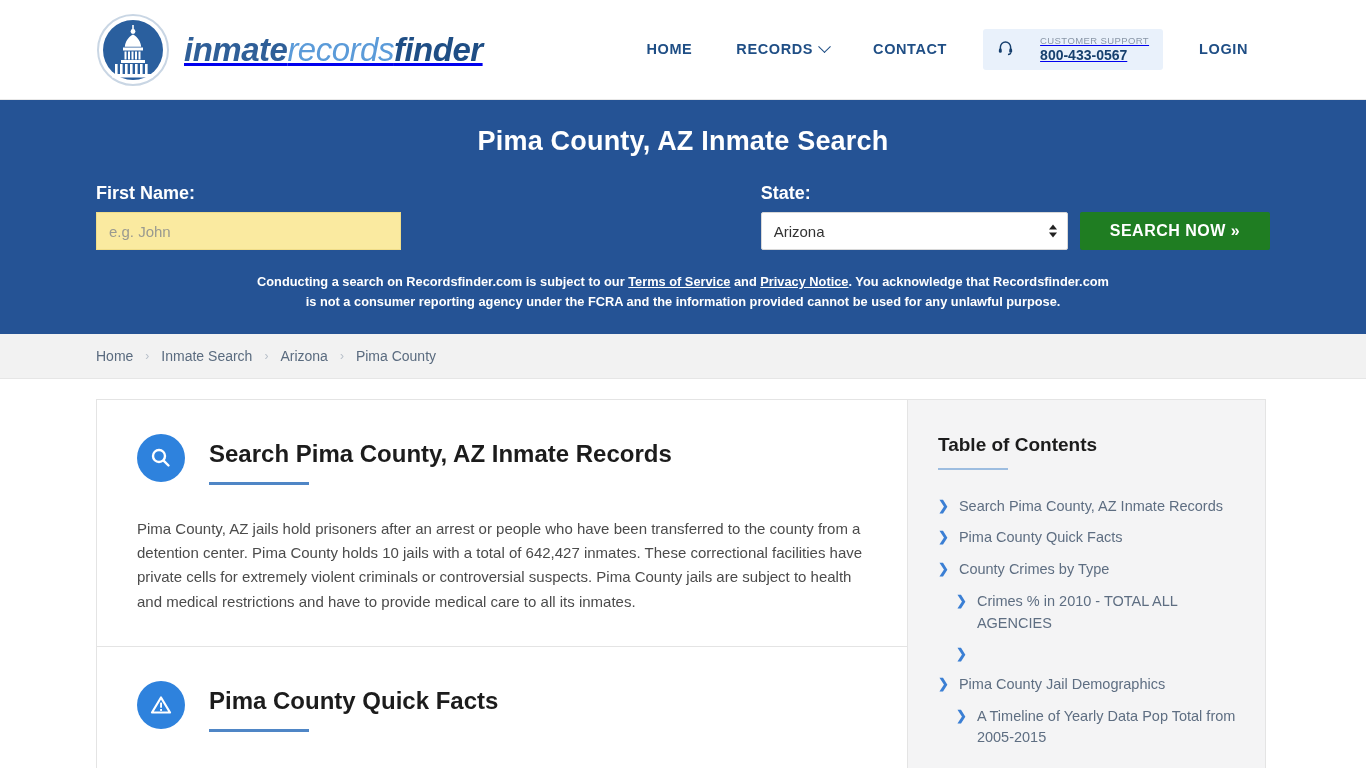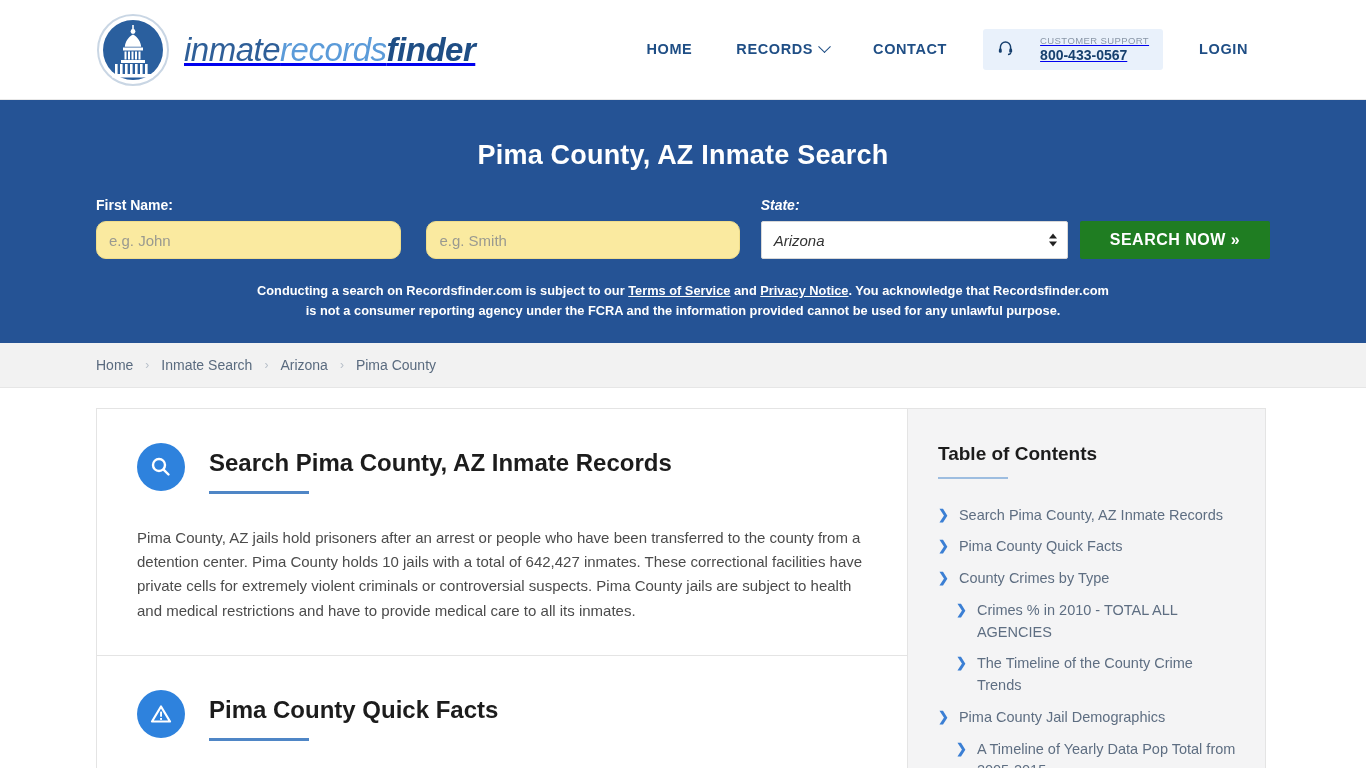--- a/index.html
+++ b/index.html
@@ -15,21 +15,21 @@
   
   .site-header{
     height:100px; background:#ffffff;
     display:flex; align-items:center;
     padding:0 96px 0 96px;
     border-bottom:1px solid #e8e8e8;
   }
   .brand{ display:flex; align-items:center; gap:14px; }
   .brand-mark{ width:74px; height:74px; position:relative; }
   .brand-text{ font-size:33px; font-style:italic; letter-spacing:-0.5px; white-space:nowrap; }
-  .bt-a{ color:#2f5f98; font-weight:400; }
+  .bt-a{ color:#2f5f98; font-weight:700; }
   .bt-b{ color:#5b9bd9; font-weight:400; }
   .bt-c{ color:#1f4e85; font-weight:bold; }
 
   .main-nav{ margin-left:auto; display:flex; align-items:center; gap:0; }
   .nav-link{
     color:#1f4e85; font-size:14.5px; font-weight:bold; letter-spacing:.6px;
     text-decoration:none; padding:0 22px; white-space:nowrap;
     display:flex; align-items:center; gap:7px;
   }
   .chev-down{ display:inline-block; width:9px; height:9px;
@@ -41,30 +41,30 @@
     padding:7px 14px; margin:0 14px;
   }
   .support-text{ line-height:1.15; }
   .support-label{ font-size:9.5px; color:#8a97a8; letter-spacing:.4px; display:block; }
   .support-phone{ font-size:14px; color:#17406e; font-weight:bold; display:block; }
 
   
   .hero{ background:#255395; padding:26px 96px 22px; }
   .hero-title{
     color:#ffffff; font-size:27px; font-weight:bold; text-align:center;
-    margin:14px 0 26px 0; letter-spacing:.2px;
+    margin:0 0 26px 0; letter-spacing:.2px;
   }
   .search-row{ display:flex; align-items:flex-end; gap:0; }
   .field{ display:flex; flex-direction:column; }
   .f-first{ width:318px; }
   .f-last{ width:326px; }
-  .f-state{ width:320px;font-style:italic; }
-  .field-label{ color:#ffffff; font-size:14px; font-weight:bold; margin-bottom:8px; }
+  .f-state{ width:320px; }
+  .field-label{ color:#ffffff; font-size:18px; font-weight:bold; margin-bottom:8px; }
   .txt-input{
-    height:38px; background:#faeaa0; border:1px solid #f0dd8a; border-radius:10px;
+    height:38px; background:#faeaa0; border:1px solid #f0dd8a; border-radius:0;
     font-size:15px; color:#a21caf; padding:0 12px; font-family:inherit; width:100%;
   }
   .txt-input::placeholder{ color:#9a9a90; }
   .sel-wrap{ position:relative; width:100%; }
   .sel-input{
     height:38px; width:100%; background:#ffffff; border:1px solid #d8d8d8; border-radius:2px;
     font-size:15px; color:#333; padding:0 30px 0 12px; font-family:inherit;
     appearance:none; -webkit-appearance:none;
     display:flex; align-items:center;
   }
@@ -193,21 +193,20 @@
 <section class="hero">
   <h1 class="hero-title">Pima County, AZ Inmate Search</h1>
 
   <div class="search-row">
     <div class="field f-first">
       <label class="field-label">First Name:</label>
       <input class="txt-input" type="text" placeholder="e.g. John" style="">
     </div>
     <div style="width:26px"></div>
     <div class="field f-last">
-      <input class="txt-input" type="text" placeholder="e.g. Smith" style="">
     </div>
     <div style="width:22px"></div>
     <div class="field f-state">
       <label class="field-label">State:</label>
       <div class="sel-wrap">
         <div class="sel-input">
           <span>Arizona</span>
         </div>
         <span class="sel-arrows">
           <i class="sel-up"></i>
@@ -286,21 +285,20 @@
       <li class="toc-item">
         <span class="toc-chev">❯</span>
         <a class="toc-link" href="#">County Crimes by Type</a>
       </li>
       <li class="toc-item lvl2">
         <span class="toc-chev">❯</span>
         <a class="toc-link" href="#">Crimes % in 2010 - TOTAL ALL AGENCIES</a>
       </li>
       <li class="toc-item lvl2">
         <span class="toc-chev">❯</span>
-        <a class="toc-link" href="#">The Timeline of the County Crime Trends</a>
       </li>
       <li class="toc-item">
         <span class="toc-chev">❯</span>
         <a class="toc-link" href="#">Pima County Jail Demographics</a>
       </li>
       <li class="toc-item lvl2">
         <span class="toc-chev">❯</span>
         <a class="toc-link" href="#">A Timeline of Yearly Data Pop Total from 2005-2015</a>
       </li>
     </ul>

